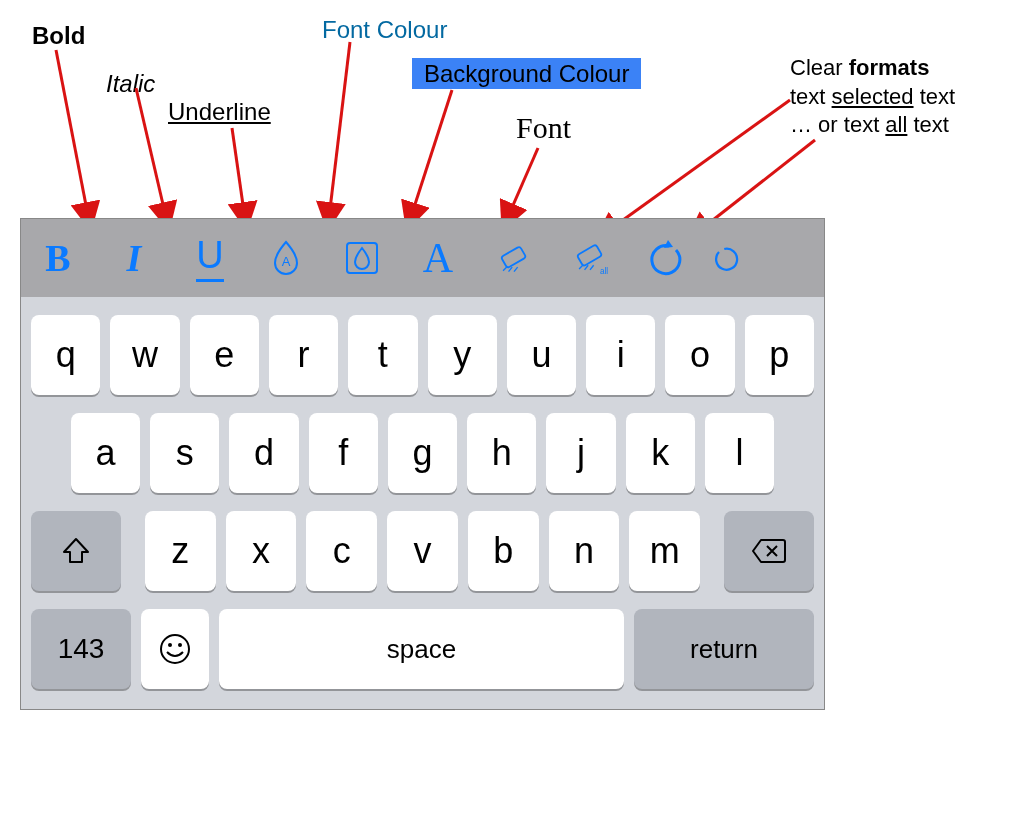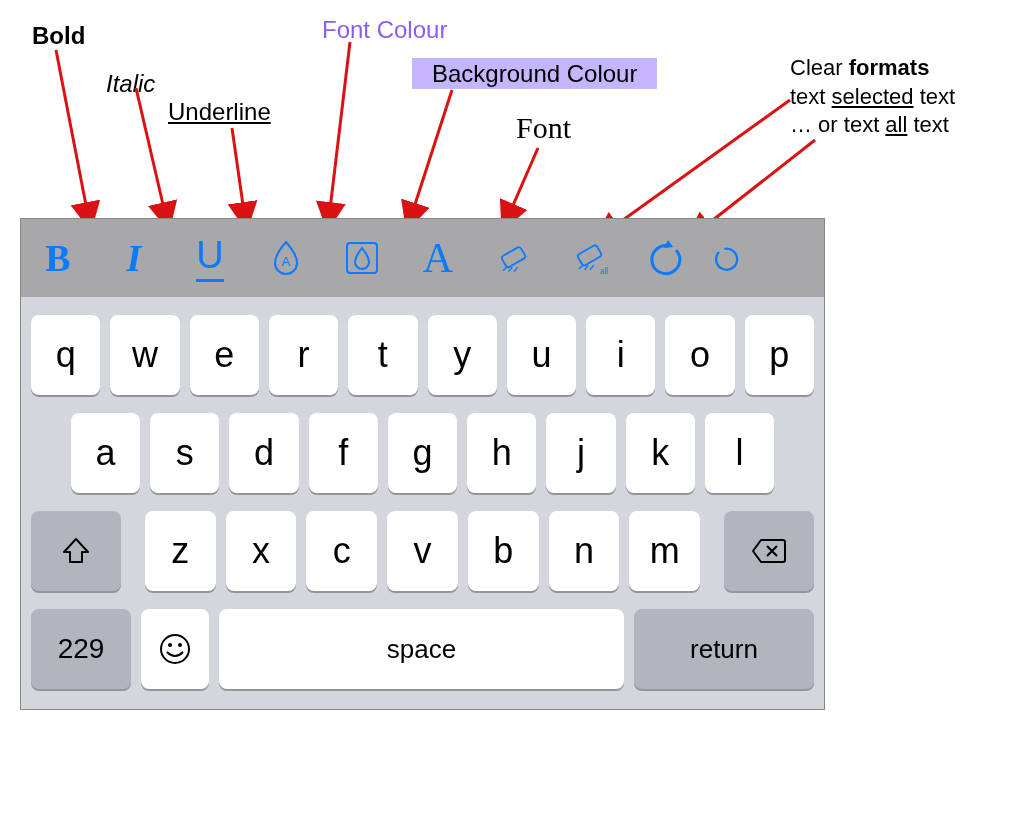--- a/index.html
+++ b/index.html
@@ -16,22 +16,22 @@
   .ann {
     position: absolute;
     font-size: 24px;
     color: #000;
     white-space: nowrap;
     line-height: 1.3;
   }
   .ann.bold { font-weight: 700; }
   .ann.italic { font-style: italic; }
   .ann.underline { text-decoration: underline; }
-  .ann.green { color: #8b5cf6; }
-  .ann.hl { background: #c4b5fd; padding: 0 20px; }
+  .ann.green { color: #0369a1; }
+  .ann.hl { background: #3b82f6; padding: 0 12px; }
   .ann.cursive { font-family: "Brush Script MT","Segoe Script",cursive; font-size:30px; }
   .ann.block { white-space: normal; width: 220px; font-size:22px; }
   .ann.block .b { font-weight:700; }
   .ann.block .u { text-decoration: underline; }
 
   
   svg.arrows {
     position: absolute;
     left: 0; top: 0;
     width: 1024px; height: 827px;
@@ -250,21 +250,21 @@
         <div class="key">m</div>
       </div>
       <div class="key func backspace">
         <svg width="36" height="26" viewBox="0 0 36 26">
           <path d="M10 2 H32 a2 2 0 0 1 2 2 V22 a2 2 0 0 1 -2 2 H10 L2 13 Z" fill="none" stroke="#000" stroke-width="2" stroke-linejoin="round"></path>
           <path d="M16 8 L26 18 M26 8 L16 18" stroke="#000" stroke-width="2"></path>
         </svg>
       </div>
     </div>
     <div class="row">
-      <div class="key func num">229</div>
+      <div class="key func num">143</div>
       <div class="key emoji">
         <svg width="34" height="34" viewBox="0 0 34 34">
           <circle cx="17" cy="17" r="14" fill="none" stroke="#000" stroke-width="2"></circle>
           <circle cx="12" cy="13" r="2" fill="#000"></circle>
           <circle cx="22" cy="13" r="2" fill="#000"></circle>
           <path d="M9 20 q8 8 16 0" fill="none" stroke="#000" stroke-width="2"></path>
         </svg>
       </div>
       <div class="key space">space</div>
       <div class="key func return">return</div>

